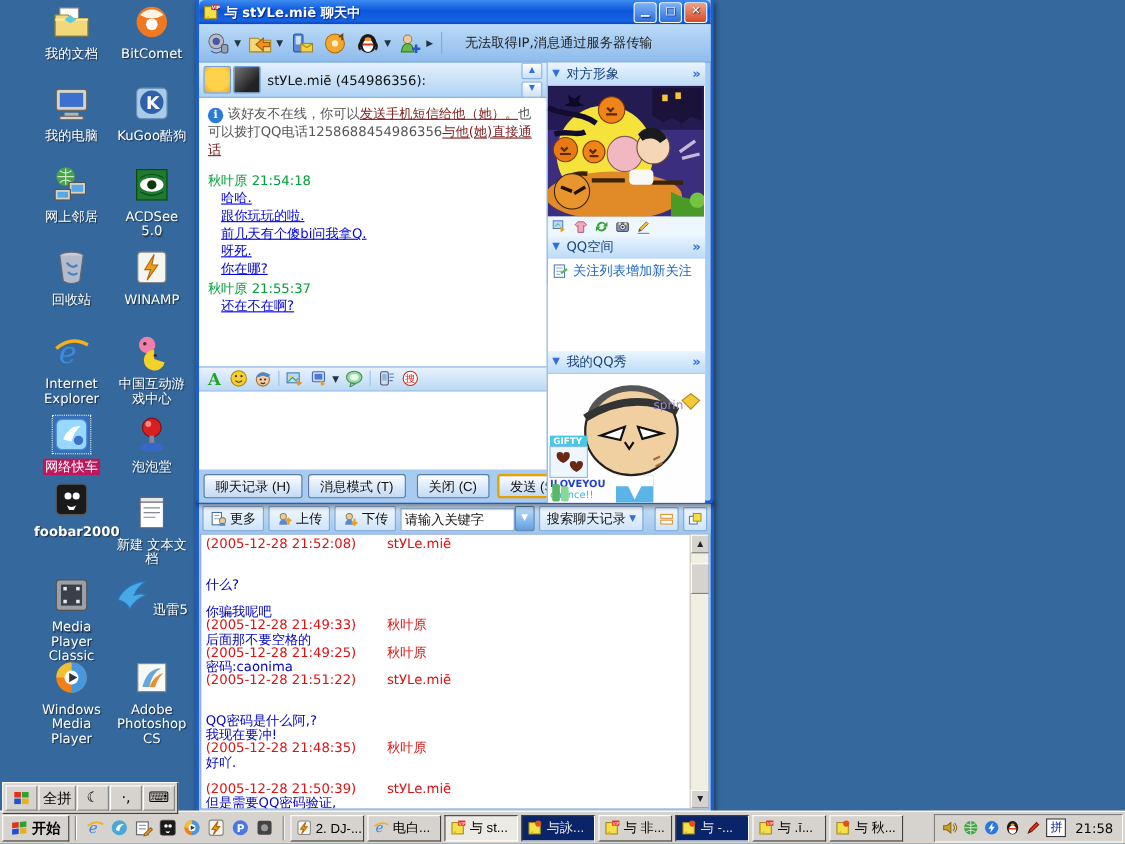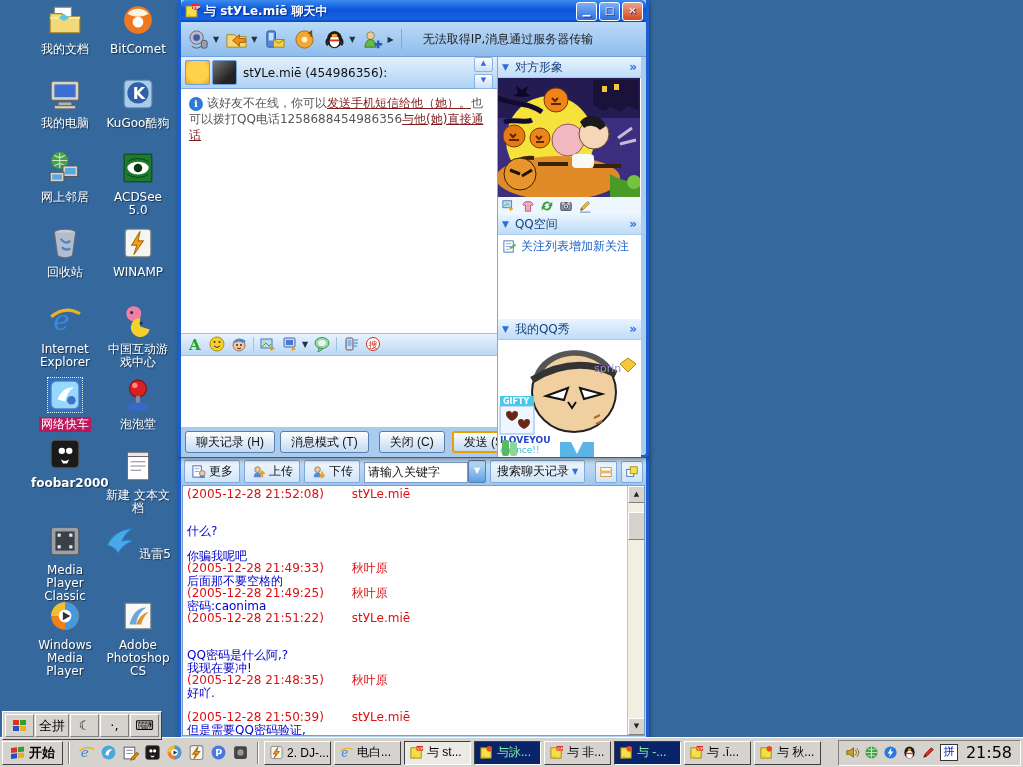--- a/index.html
+++ b/index.html
@@ -101,25 +101,25 @@
   .start-btn{height:24px;display:flex;align-items:center;gap:3px;padding:0 7px;background:#D6D3CE;
      border:1px solid;border-color:#fff #404040 #404040 #fff;font-weight:bold;font-size:13px;color:#000;}
   .tb-vsep{width:1px;height:22px;background:#808080;border-right:1px solid #fff;margin:0 2px;}
   .ql{display:flex;align-items:center;gap:5px;padding:0 3px;}
   .ql svg{width:17px;height:17px;}
   .task{height:24px;width:67px;display:flex;align-items:center;gap:3px;padding:0 4px;box-sizing:border-box;
      background:#D6D3CE;border:1px solid;border-color:#fff #404040 #404040 #fff;font-size:12px;color:#000;
      overflow:hidden;white-space:nowrap;}
   .task svg{width:15px;height:15px;flex:0 0 auto;}
   .task.pressed{background:#ECEAE5;border-color:#404040 #fff #fff #404040;}
-  .task.alert{background:#0A246A;color:#86efac;border-color:#404040 #fff #fff #404040;}
+  .task.alert{background:#0A246A;color:#e5e5e5;border-color:#404040 #fff #fff #404040;}
   .tray{margin-left:auto;height:24px;display:flex;align-items:center;gap:4px;padding:0 8px 0 6px;
      border:1px solid;border-color:#808080 #fff #fff #808080;}
   .tray svg{width:15px;height:15px;}
-  .clock{font-size:16px;color:#000;margin-left:4px;}
+  .clock{font-size:12px;color:#000;margin-left:4px;}
   .pinyin-ind{width:16px;height:15px;background:#fff;border:1px solid #333;color:#0A24A0;font-size:11px;
      line-height:14px;text-align:center;}
   
   #ime-bar{position:absolute;left:2px;top:711px;height:25px;display:flex;align-items:center;gap:1px;
      background:#D6D3CE;border:1px solid;border-color:#fff #404040 #404040 #fff;padding:1px 2px;z-index:21;}
   .ime-cell{height:21px;min-width:21px;display:flex;align-items:center;justify-content:center;
      background:#D6D3CE;border:1px solid;border-color:#fff #808080 #808080 #fff;font-size:13px;color:#000;padding:0 3px;}
   .halloween,.qqshow{line-height:0;}
 </style>
 </head>
@@ -396,20 +396,30 @@
           <span class="hdr-scroll">
             <span class="sq-btn">▲</span>
             <span class="sq-btn">▼</span>
           </span>
         </div>
 
         <div class="msg-view">
           <div class="notice">
             <span class="info-ic">i</span><span>该好友不在线，你可以</span><a>发送手机短信给他（她）。</a><span>也可以拨打QQ电话1258688454986356</span><a>与他(她)直接通话</a>
           </div>
+          <div id="messages">
+              <div class="m-sender">秋叶原 21:54:18</div>
+              <div class="m-text">哈哈.</div>
+              <div class="m-text">跟你玩玩的啦.</div>
+              <div class="m-text">前几天有个傻bi问我拿Q.</div>
+              <div class="m-text">呀死.</div>
+              <div class="m-text">你在哪?</div>
+              <div class="m-sender">秋叶原 21:55:37</div>
+              <div class="m-text">还在不在啊?</div>
+            </div>
         </div>
 
         <div class="emote-bar" id="emote-bar">
             <span style="display: inline-flex;">
               <svg viewBox="0 0 16 16" width="100%" height="100%">
                 <text x="2" y="14" font-size="15" font-weight="bold" fill="#28A028" font-family="DejaVu Serif,serif">A</text>
               </svg>
             </span>
             <span style="display: inline-flex;">
               <svg viewBox="0 0 16 16" width="100%" height="100%">

